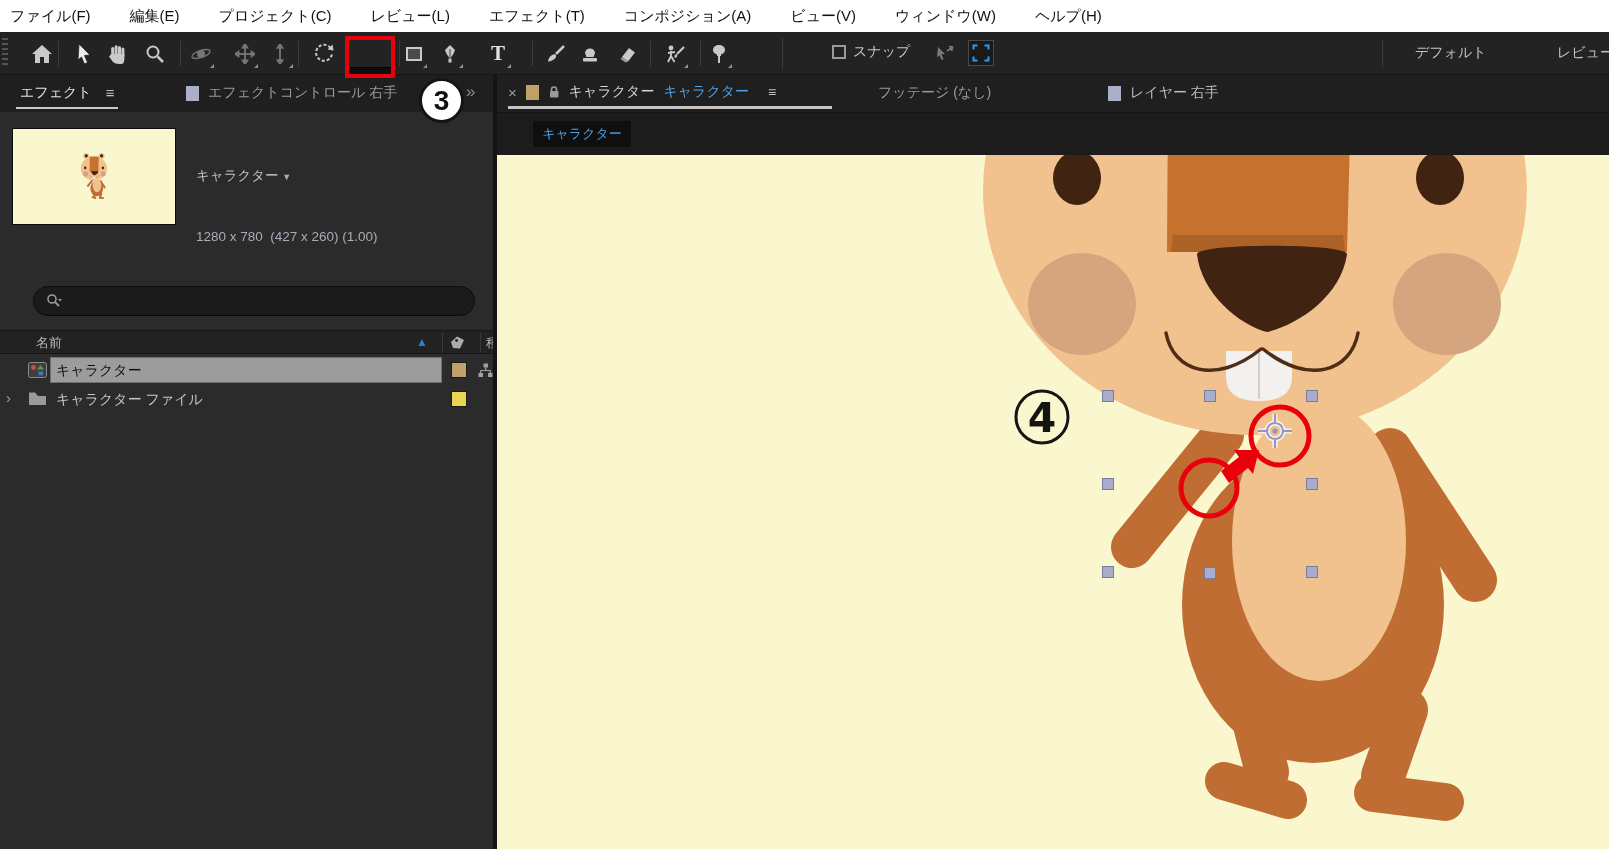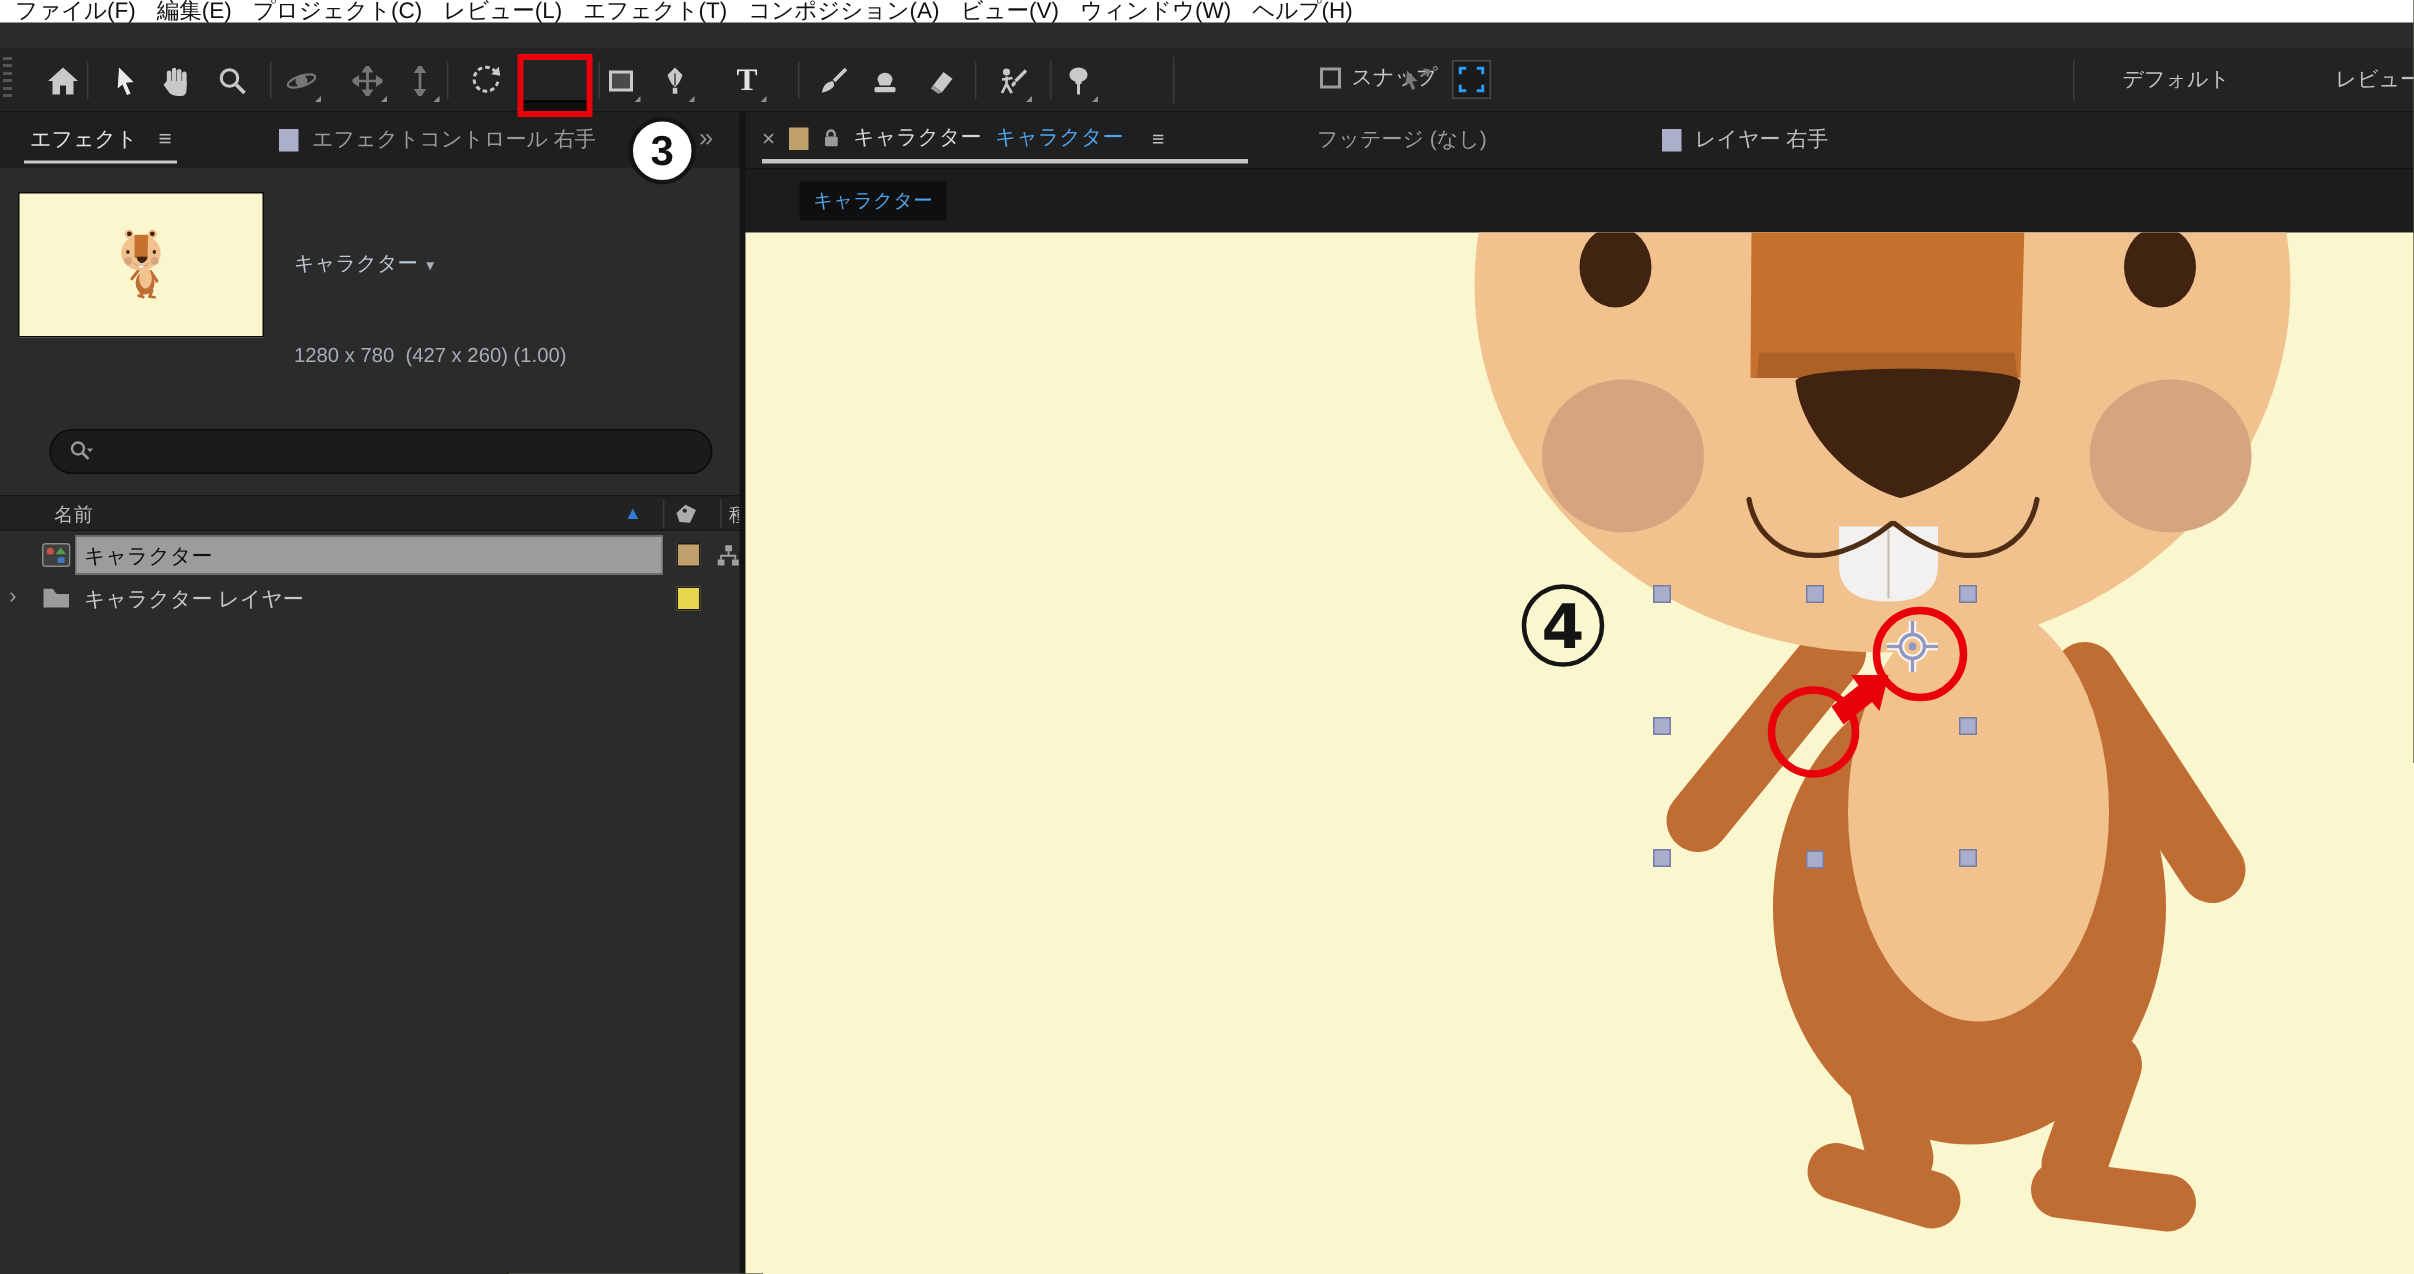--- a/index.html
+++ b/index.html
@@ -6,37 +6,37 @@
     --bg:#FAF7CE; --peach:#F2C28E; --cheek:#D4A57E; --dark:#402310;
     --stripe:#C6722E; --stripe-dark:#AC6126; --limb:#C06D33; --teeth:#F2F1EF;
     --mouth:#4F2D15; --red:#E8000B; --handle:#A8ADCB; --blue:#4FA3E8;
     --panel:#2B2B2B; --chrome:#232323; --txt:#C9C9C9; --dim:#9A9A9A;
   }
   *{margin:0;padding:0;box-sizing:border-box;}
   body{font-family:"Liberation Sans","DejaVu Sans",sans-serif;background:#111;}
   #app{position:relative;width:1609px;height:849px;overflow:hidden;background:var(--panel);}
 
   
-  .menubar{position:absolute;left:0;top:0;width:1609px;height:15px;background:#FFFFFF;
-    display:flex;align-items:center;gap:14px;padding-left:10px;}
+  .menubar{position:absolute;left:0;top:0;width:1609px;height:32px;background:#FFFFFF;
+    display:flex;align-items:center;gap:39px;padding-left:10px;}
   .menubar span{font-size:15px;color:#111;white-space:nowrap;cursor:default;}
 
   
   .toolbar{position:absolute;left:0;top:32px;width:1609px;height:43px;background:var(--chrome);
     border-bottom:1px solid #141414;}
   .grip{position:absolute;left:2px;top:6px;width:6px;height:30px;
     background:repeating-linear-gradient(#555 0 2px,transparent 2px 5px);}
   .tool{position:absolute;top:3px;width:28px;height:37px;display:flex;align-items:center;justify-content:center;}
   .tool svg{display:block;}
   .tdiv{position:absolute;top:9px;width:1px;height:25px;background:#3C3C3C;}
   .flyout::after{content:"";position:absolute;right:1px;bottom:4px;border-left:4px solid transparent;
     border-bottom:4px solid #8F8F8F;}
   .tool-active-box{position:absolute;left:347px;top:35px;width:45px;height:38px;background:#0E0E0E;
     border:1px solid #000;display:flex;align-items:center;justify-content:center;}
-  .snapwrap{position:absolute;left:832px;top:11px;display:flex;align-items:center;gap:7px;margin-left:48px;}
+  .snapwrap{position:absolute;left:832px;top:11px;display:flex;align-items:center;gap:7px;}
   .snapbox{width:14px;height:14px;border:2px solid #9B9B9B;background:transparent;}
   .snaplabel{color:#C6C6C6;font-size:14px;}
   .roibox{position:absolute;left:968px;top:8px;width:26px;height:26px;background:#1A1A1A;
     border:1px solid #4A4A4A;display:flex;align-items:center;justify-content:center;}
   .wsdiv{position:absolute;left:1382px;top:8px;width:1px;height:27px;background:#3C3C3C;}
   .wslabel{position:absolute;top:12px;color:#C3C3C3;font-size:14px;white-space:nowrap;}
 
   
   .tabstrip{position:absolute;left:0;top:75px;width:1609px;height:37px;background:#1F1F1F;}
   .ptab-active{position:absolute;left:16px;top:3px;height:31px;display:flex;align-items:center;gap:14px;
@@ -379,21 +379,21 @@
             </g>
           <path d="M7.7 4.5 V7.5 M2.7 10 V7.5 H12.2 V10" stroke="#A0A0A0" stroke-width="1.2" fill="none"></path>
         </svg>
       </div>
       <div class="row">
         <span class="expander">›</span>
         <svg class="icon" width="19" height="15" viewBox="0 0 19 15">
           <path d="M1 3 H8 L10 5 H18 V14 H1 Z" fill="#9A9A9A"></path>
             <path d="M1 3 V1.5 H7 L8.5 3" fill="#9A9A9A"></path>
         </svg>
-        <span class="name">キャラクター レイヤー</span>
+        <span class="name">キャラクター ファイル</span>
         <span class="label-chip lc-yellow"></span>
       </div>
     </div>
   </div>
 
   <div class="pdivider"></div>
 
   <div class="crumbbar">
     <div class="crumbtab">キャラクター</div>
   </div>

